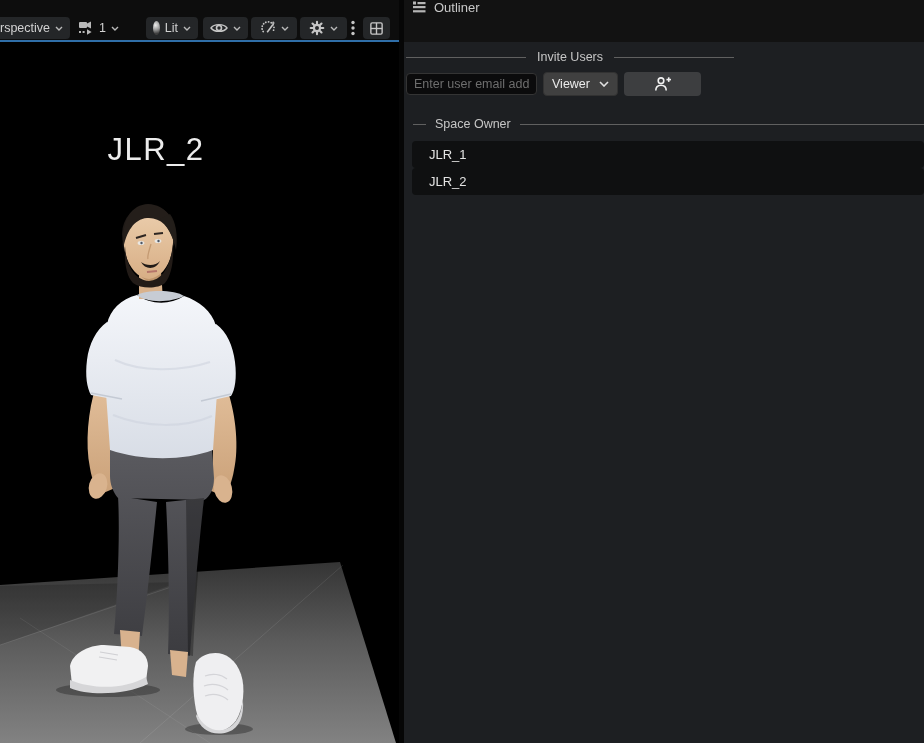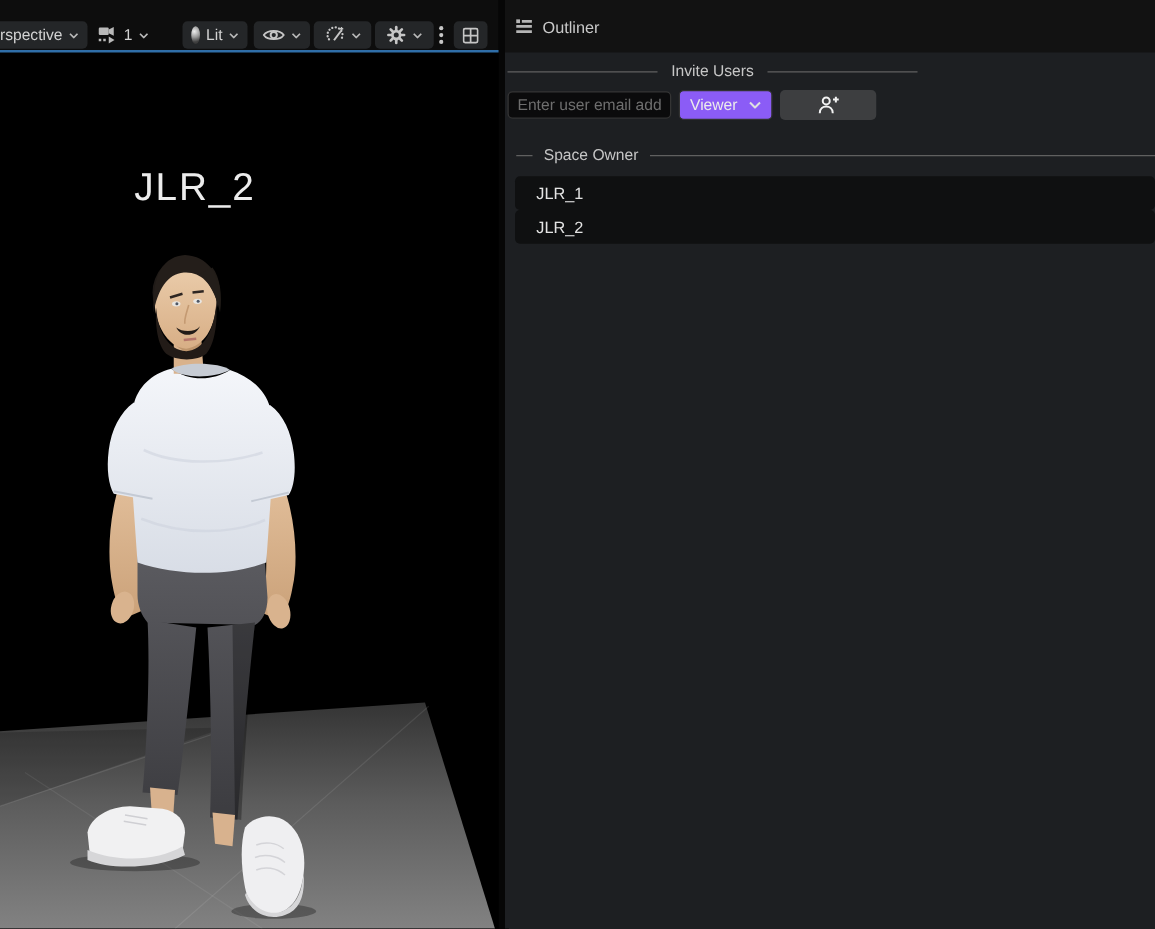--- a/index.html
+++ b/index.html
@@ -38,21 +38,21 @@
 
   
   .splitter { position:absolute; left:399px; top:0; width:5px; height:743px;
               background:#060606; z-index:2; }
 
   
   .panel { position:absolute; left:404px; top:0; width:520px; height:743px;
            background:#1d1f22; }
   .tabbar { position:relative; width:100%; height:42px; background:#121212;
             display:flex; align-items:stretch; }
-  .tab { flex:0 0 162px; display:flex; align-items:center; gap:7px;
+  .tab { flex:0 0 162px; display:flex; align-items:flex-start; gap:7px;
          padding:0 8px; color:#c9c9c9; font-size:13px; cursor:pointer; }
   .tab .ticon { display:flex; align-items:center; }
   .tab.active { background:#1d1f22; border-top:2px solid #2e7fd6;
                 border-radius:6px 6px 0 0; margin-top:9px; color:#f2f2f2;
                 position:relative; }
   .tab.active .tab-close { position:absolute; right:10px; top:50%;
                            transform:translateY(-50%); display:flex; }
 
   .panel-body { padding:7px 0 0 0; }
   .hdr { display:flex; align-items:center; color:#c6c6c6; font-size:12.5px; height:16px; }
@@ -63,21 +63,21 @@
   .hdr-left { margin-left:9px; }
   .hdr-left .dash { width:13px; height:1px; background:#606060; margin-right:9px; }
   .hdr-left .line { flex:1; margin-left:9px; }
   .hdr-left .lbl { white-space:nowrap; }
 
   .invite-controls { display:flex; align-items:center; gap:6px; margin:7px 0 0 2px; }
   .email-input { width:131px; height:22px; background:#0b0b0c; border:1px solid #343434;
                  border-radius:4px; color:#bdbdbd; font-size:12.5px; padding:0 7px;
                  outline:none; font-family:"Liberation Sans", sans-serif; }
   .email-input::placeholder { color:#6e6e6e; }
-  .role-select { width:75px; height:24px; background:#8b5cf6; border:1px solid #323232;
+  .role-select { width:75px; height:24px; background:#404040; border:1px solid #323232;
                  border-radius:4px; display:flex; align-items:center;
                  justify-content:space-between; padding:0 8px; color:#ebebeb;
                  font-size:12.5px; cursor:pointer; }
   .invite-btn { width:77px; height:24px; background:#3d3e40; border:none;
                 border-radius:4px; display:flex; align-items:center;
                 justify-content:center; cursor:pointer; }
 
   .sec-owner { margin-top:20px; margin-bottom:9px; }
   .sec-users { margin-top:13px; margin-bottom:9px; }
   .user-row { margin-left:8px; height:27px; background:#0f1011; border-radius:4px;

